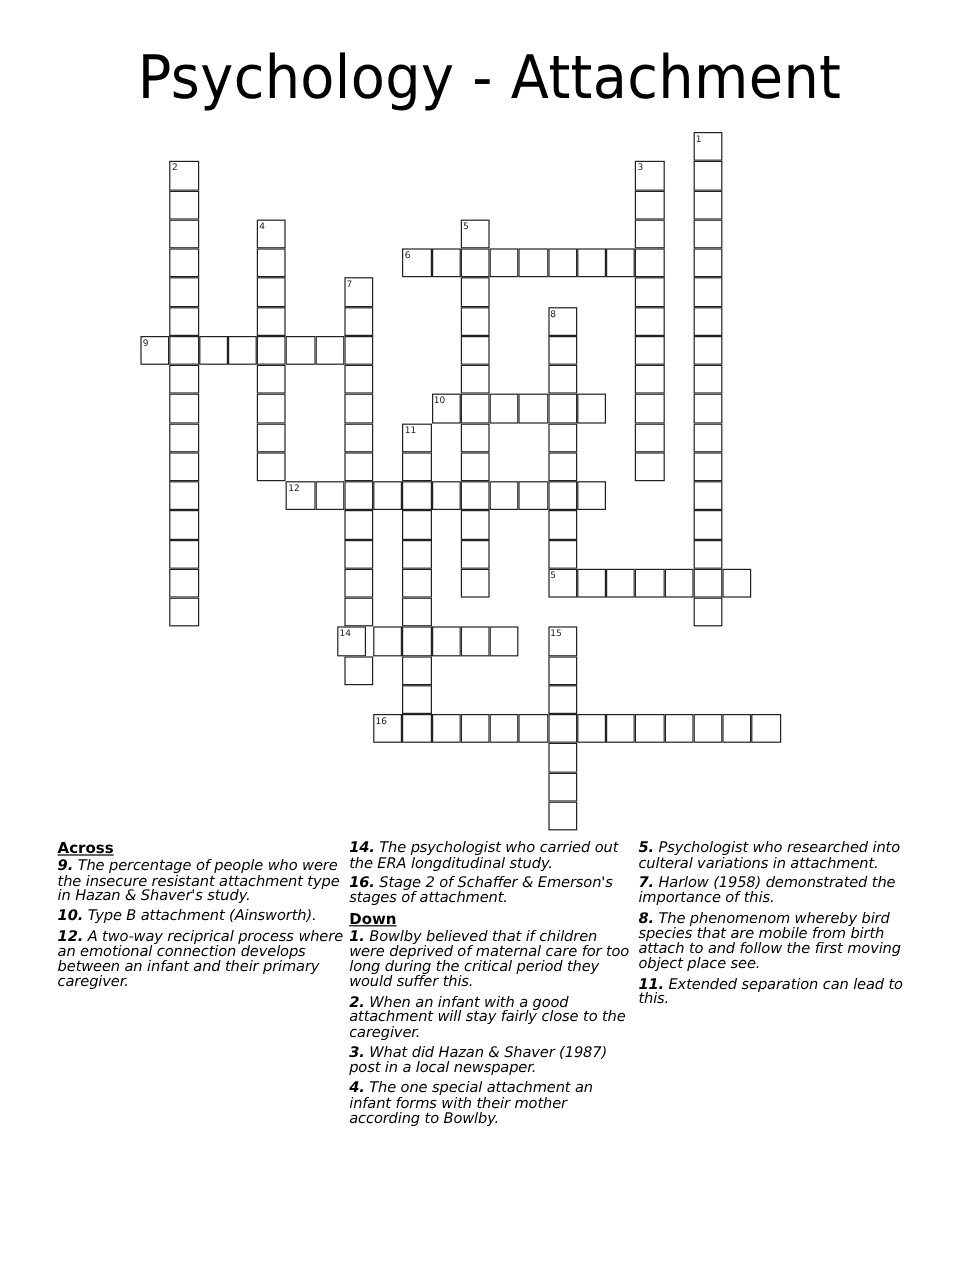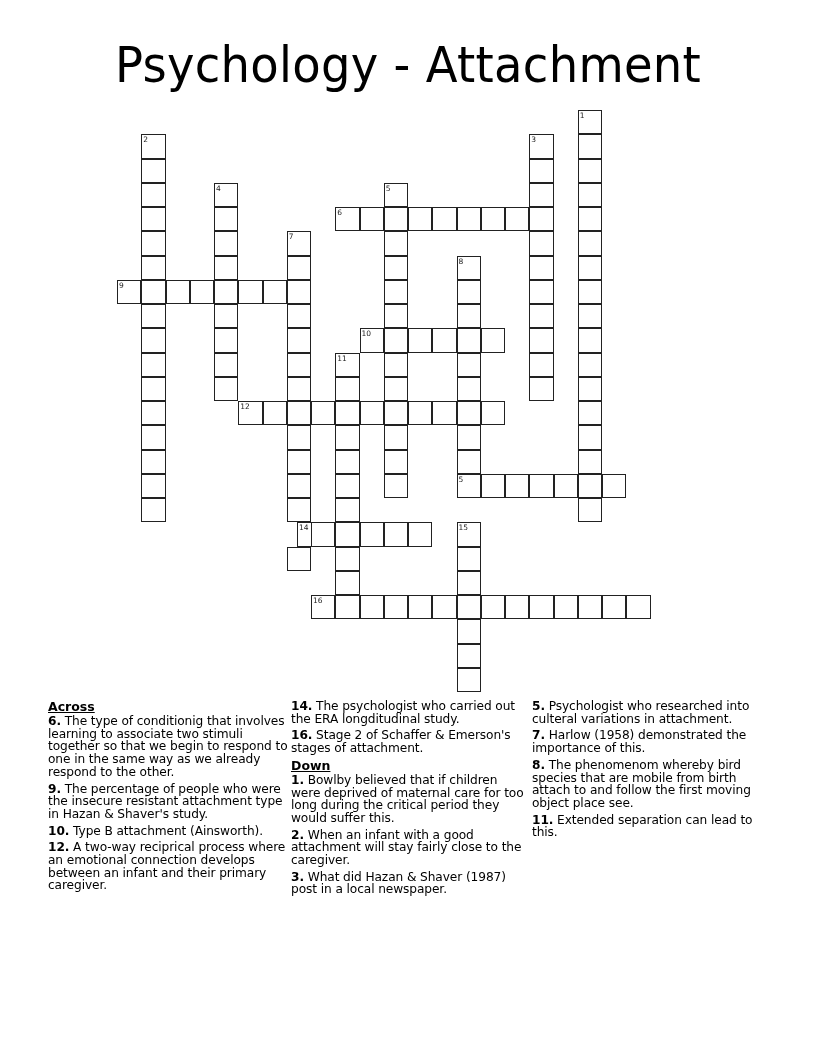--- a/index.html
+++ b/index.html
@@ -16,21 +16,21 @@
   }
   .cell .num {
     position: absolute; left: 1px; top: 0px; font-family: "DejaVu Sans", sans-serif;
     font-size: 7.5px; line-height: 9px; color: #222;
   }
   .clues { position: absolute; top: 700px; font-family: "DejaVu Sans", sans-serif; font-size: 12.2px; line-height: 12.7px; }
   .col1 { left: 48px; width: 240px; }
   .col2 { left: 291px; width: 236px; }
   .col3 { left: 532px; width: 240px; }
   .heading { font-weight: bold; text-decoration: underline; font-size: 12.5px; margin: 0 0 1px 0; line-height: 14px; }
-  .clue { margin: 0 0 4px 0; letter-spacing: -0.1px; }
+  .clue { margin: 0 0 4px 0; letter-spacing: -0.1px; font-style: italic; }
   .clue b { font-weight: bold; }
   .heading.mt { margin-top: 1px; }
 </style>
 </head>
 <body>
 
 <div class="title">Psychology - Attachment</div>
 
 <div class="grid" id="grid">
     <div class="cell" style="left: 577.75px; top: 110px;">
@@ -125,21 +125,21 @@
     <div class="cell" style="left: 286.75px; top: 279.75px;"></div>
     <div class="cell" style="left: 286.75px; top: 304px;"></div>
     <div class="cell" style="left: 286.75px; top: 328.25px;"></div>
     <div class="cell" style="left: 286.75px; top: 352.5px;"></div>
     <div class="cell" style="left: 286.75px; top: 376.75px;"></div>
     <div class="cell" style="left: 286.75px; top: 401px;"></div>
     <div class="cell" style="left: 286.75px; top: 425.25px;"></div>
     <div class="cell" style="left: 286.75px; top: 449.5px;"></div>
     <div class="cell" style="left: 286.75px; top: 473.75px;"></div>
     <div class="cell" style="left: 286.75px; top: 498px;"></div>
-    <div class="cell" style="left: 297px; top: 522.25px;">
+    <div class="cell" style="left: 281px; top: 522.25px;">
       <span class="num">14</span>
     </div>
     <div class="cell" style="left: 286.75px; top: 546.5px;"></div>
     <div class="cell" style="left: 456.5px; top: 255.5px;">
       <span class="num">8</span>
     </div>
     <div class="cell" style="left: 456.5px; top: 279.75px;"></div>
     <div class="cell" style="left: 456.5px; top: 304px;"></div>
     <div class="cell" style="left: 456.5px; top: 328.25px;"></div>
     <div class="cell" style="left: 456.5px; top: 352.5px;"></div>
@@ -214,33 +214,33 @@
     <div class="cell" style="left: 505px; top: 595px;"></div>
     <div class="cell" style="left: 529.25px; top: 595px;"></div>
     <div class="cell" style="left: 553.5px; top: 595px;"></div>
     <div class="cell" style="left: 577.75px; top: 595px;"></div>
     <div class="cell" style="left: 602px; top: 595px;"></div>
     <div class="cell" style="left: 626.25px; top: 595px;"></div>
   </div>
 
 <div class="clues col1">
   <div class="heading">Across</div>
-  <div class="clue"><b>6.</b> <span>The type of conditionig that involves learning to associate two stimuli together so that we begin to respond to one in the same way as we already respond to the other.</span></div>
   <div class="clue"><b>9.</b> <span>The percentage of people who were the insecure resistant attachment type in Hazan &amp; Shaver's study.</span></div>
   <div class="clue"><b>10.</b> <span>Type B attachment (Ainsworth).</span></div>
   <div class="clue"><b>12.</b> <span>A two-way reciprical process where an emotional connection develops between an infant and their primary caregiver.</span></div>
 </div>
 
 <div class="clues col2">
   <div class="clue"><b>14.</b> <span>The psychologist who carried out the ERA longditudinal study.</span></div>
   <div class="clue"><b>16.</b> <span>Stage 2 of Schaffer &amp; Emerson's stages of attachment.</span></div>
   <div class="heading mt">Down</div>
   <div class="clue"><b>1.</b> <span>Bowlby believed that if children were deprived of maternal care for too long during the critical period they would suffer this.</span></div>
   <div class="clue"><b>2.</b> <span>When an infant with a good attachment will stay fairly close to the caregiver.</span></div>
   <div class="clue"><b>3.</b> <span>What did Hazan &amp; Shaver (1987) post in a local newspaper.</span></div>
+  <div class="clue"><b>4.</b> <span>The one special attachment an infant forms with their mother according to Bowlby.</span></div>
 </div>
 
 <div class="clues col3">
   <div class="clue"><b>5.</b> <span>Psychologist who researched into culteral variations in attachment.</span></div>
   <div class="clue"><b>7.</b> <span>Harlow (1958) demonstrated the importance of this.</span></div>
   <div class="clue"><b>8.</b> <span>The phenomenom whereby bird species that are mobile from birth attach to and follow the first moving object place see.</span></div>
   <div class="clue"><b>11.</b> <span>Extended separation can lead to this.</span></div>
 </div>
 
 </body></html>

